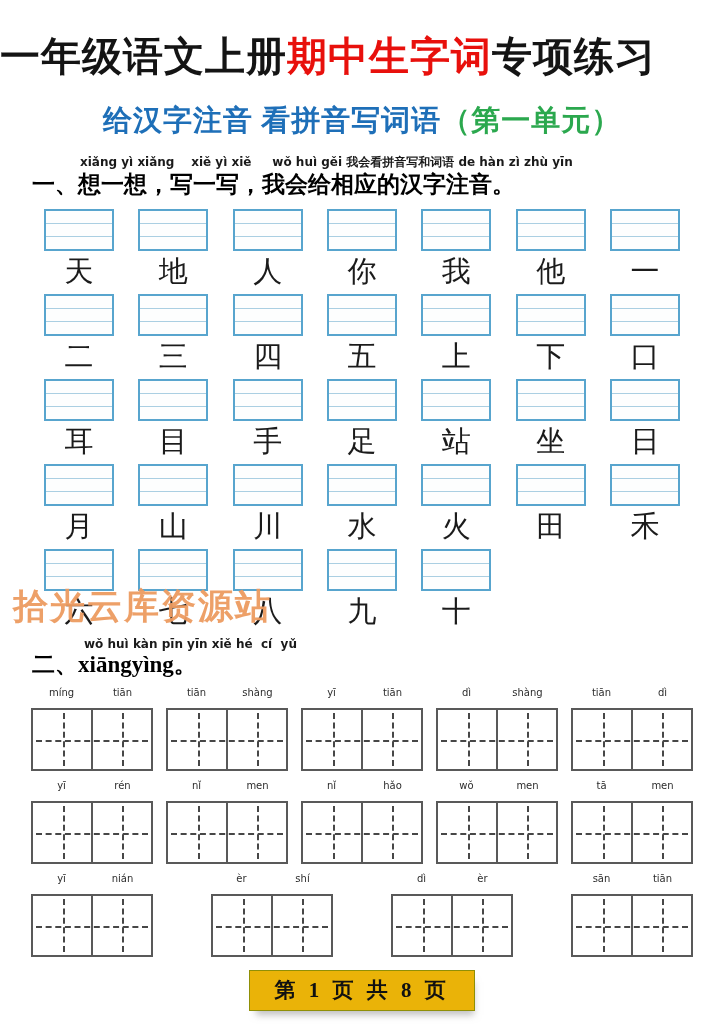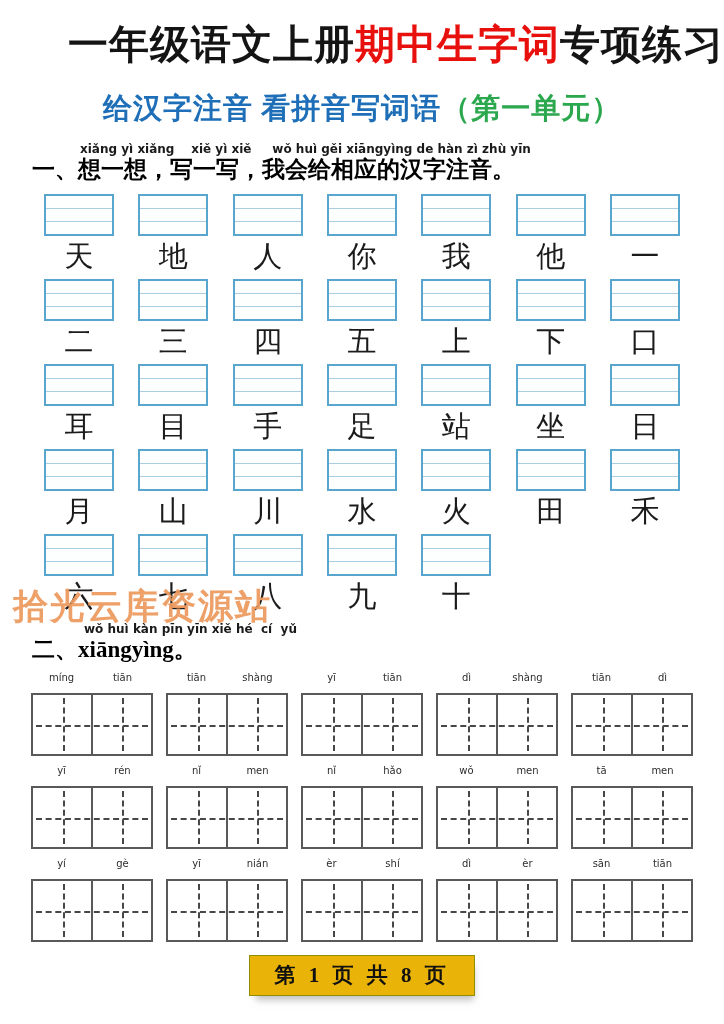--- a/index.html
+++ b/index.html
@@ -7,22 +7,22 @@
   body {
     width: 724px; height: 1024px;
     margin: 0 auto;
     position: relative;
     overflow: hidden;
     font-family: "Liberation Sans", sans-serif;
     color: #111;
   }
   
   .title {
-    margin-top: 22px;
-    text-align: right;
+    margin-top: 34px;
+    text-align: left;
     font-family: "Liberation Serif", "DejaVu Serif", serif;
     font-size: 40px;
     font-weight: bold;
     letter-spacing: 1px;
     color: #141414;
     line-height: 1.15;
   }
   .title .hl { color: #e8100c; }
   .subtitle {
     margin-top: 21px;
@@ -140,21 +140,21 @@
 <body>
 
 <div class="title">
   <span>一年级语文上册</span><span class="hl">期中生字词</span><span>专项练习</span>
 </div>
 
 <div class="subtitle">
   <span class="blue">给汉字注音 看拼音写词语</span><span class="green">（第一单元）</span>
 </div>
 
-<div class="sec-pinyin sec1-pinyin">xiǎng yì xiǎng    xiě yì xiě     wǒ huì gěi xiāngyìng de hàn zì zhù yīn</div>
+<div class="sec-pinyin sec1-pinyin">xiǎng yì xiǎng    xiě yì xiě     wǒ huì gěi 我会看拼音写和词语 de hàn zì zhù yīn</div>
 <div class="sec-heading">一、想一想，写一写，我会给相应的汉字注音。</div>
 
 <div class="grid1">
     <div class="pybox" style="grid-area: 1 / 1;">
       <div class="strip lined"></div>
       <div class="strip lined"></div>
       <div class="strip"></div>
     </div>
     <div class="pybox" style="grid-area: 1 / 2;">
       <div class="strip lined"></div>
@@ -477,32 +477,20 @@
           <div class="sep"></div>
           <div class="vd l"></div>
           <div class="vd r"></div>
           <div class="hd"></div>
         </div>
       </div>
     </div>
     <div class="wrow">
       <div class="wgroup">
         <div class="wg-pinyin">
-          <span>yí</span>
-          <span>gè</span>
-        </div>
-        <div class="wbox">
-          <div class="sep"></div>
-          <div class="vd l"></div>
-          <div class="vd r"></div>
-          <div class="hd"></div>
-        </div>
-      </div>
-      <div class="wgroup">
-        <div class="wg-pinyin">
           <span>yī</span>
           <span>nián</span>
         </div>
         <div class="wbox">
           <div class="sep"></div>
           <div class="vd l"></div>
           <div class="vd r"></div>
           <div class="hd"></div>
         </div>
       </div>

